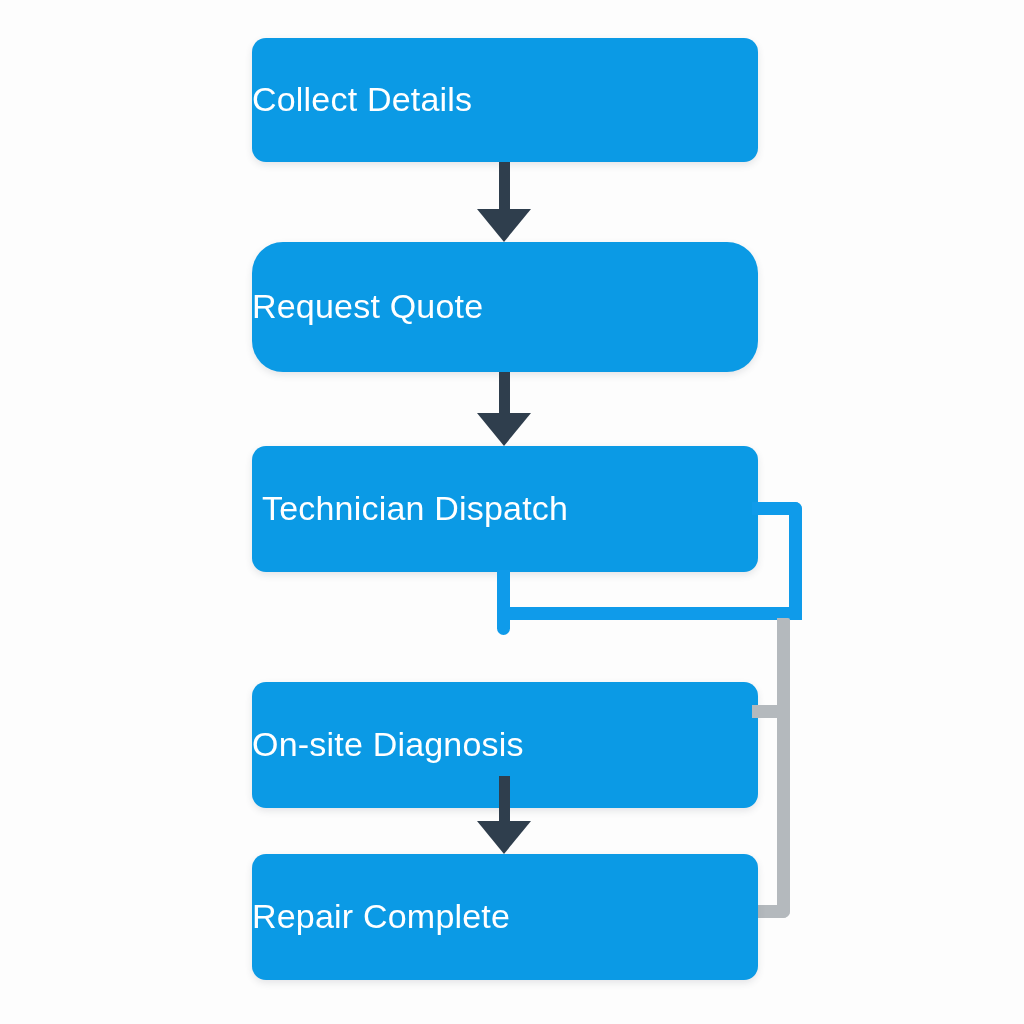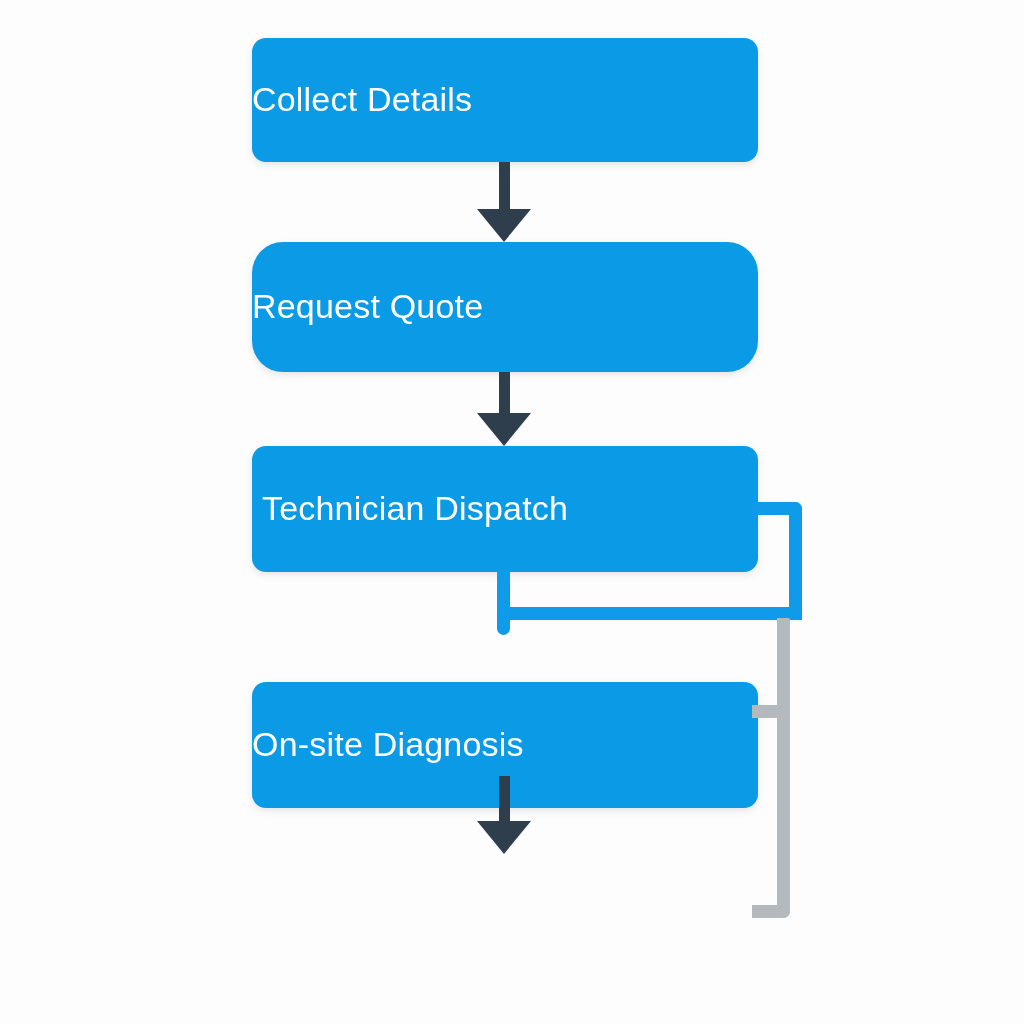--- a/index.html
+++ b/index.html
@@ -112,14 +112,17 @@
 
   <div class="conn gray" style="left:752px; top:705px; width:38px; height:13px;"></div>
 
   <div class="conn gray" style="left:752px; top:905px; width:38px; height:13px; border-bottom-right-radius:7px;"></div>
 
   <div class="arrow" style="left:477px; top:776px; height:78px;">
     <div class="shaft" style="height:45px;"></div>
     <div class="head" style="top:45px;"></div>
   </div>
 
+  <div class="node" style="left:252px; top:854px; width:506px; height:126px;">
+    <span class="node-label">Repair Complete</span>
+  </div>
 
 </div>
 
 </body></html>

